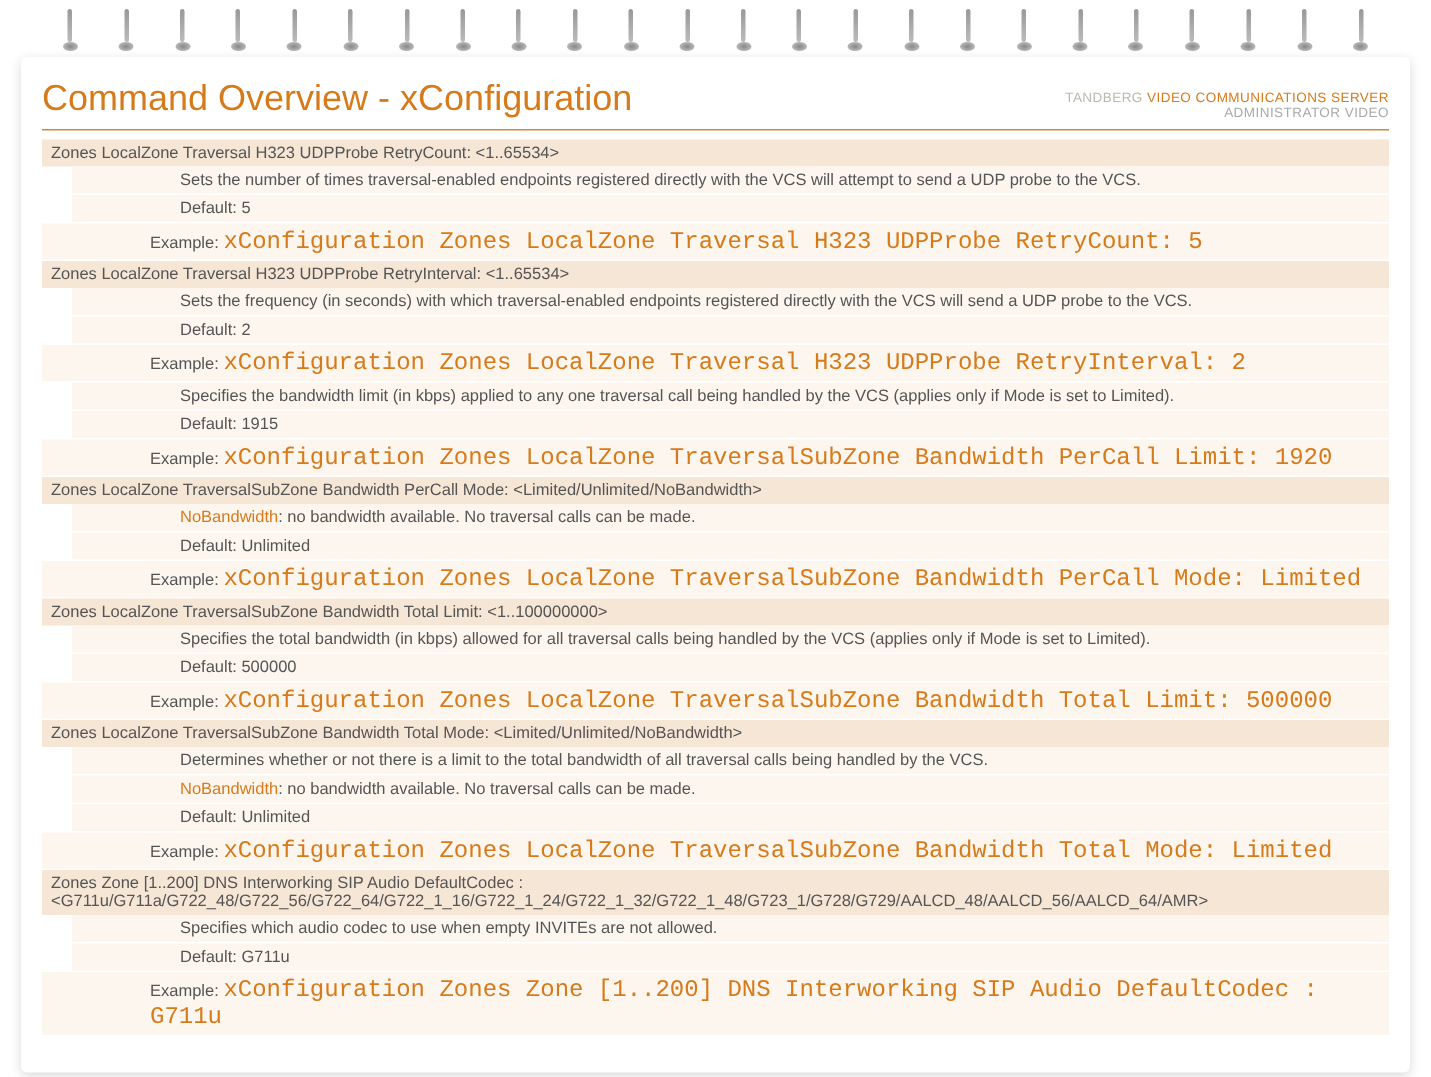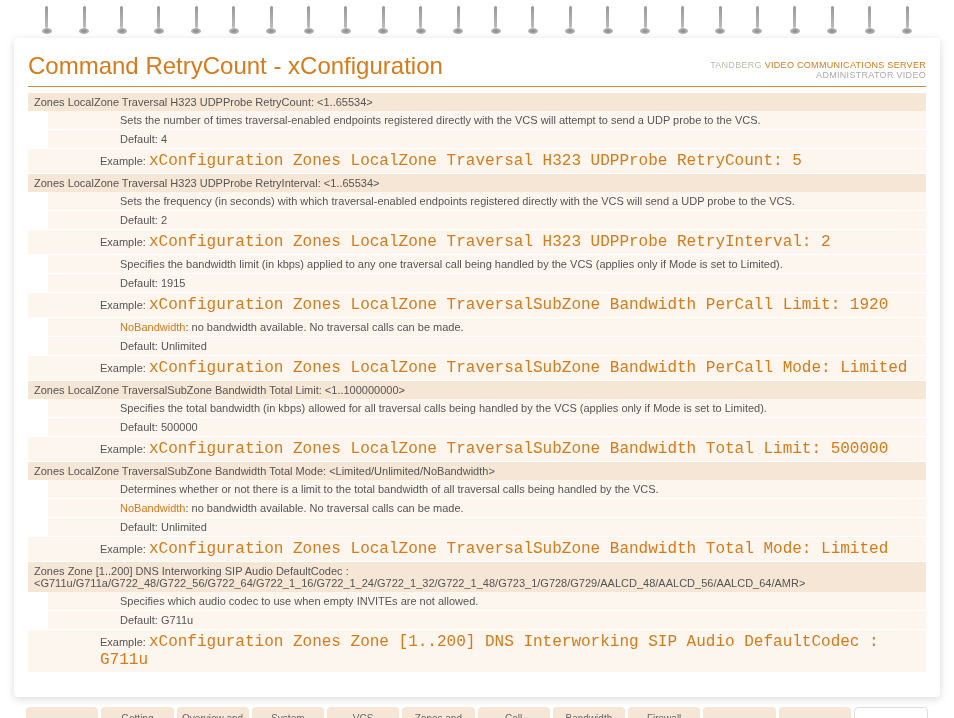--- a/index.html
+++ b/index.html
@@ -50,39 +50,40 @@
       <div class="ring"></div>
       <div class="ring"></div>
       <div class="ring"></div>
       <div class="ring"></div>
       <div class="ring"></div>
       <div class="ring"></div>
       <div class="ring"></div>
     </div>
   <div class="notebook">
     <div class="head">
-      <h1 class="title">Command RetryCount - xConfiguration</h1>
+      <h1 class="title">Command Overview - xConfiguration</h1>
       <div class="brandhead">
         <span>TANDBERG</span>
         <span class="prod">VIDEO COMMUNICATIONS SERVER</span><br>
         <span class="sub">ADMINISTRATOR VIDEO</span>
       </div>
     </div>
     <div id="content">
         <div class="row-hdr">Zones LocalZone Traversal H323 UDPProbe RetryCount: &lt;1..65534&gt;</div>
         <div class="row-body">Sets the number of times traversal-enabled endpoints registered directly with the VCS will attempt to send a UDP probe to the VCS.</div>
-        <div class="row-body">Default: 4</div>
+        <div class="row-body">Default: 5</div>
         <div class="row-ex"><span class="exlbl">Example</span><span class="excmd">xConfiguration Zones LocalZone Traversal H323 UDPProbe RetryCount: 5</span></div>
         <div class="row-hdr">Zones LocalZone Traversal H323 UDPProbe RetryInterval: &lt;1..65534&gt;</div>
         <div class="row-body">Sets the frequency (in seconds) with which traversal-enabled endpoints registered directly with the VCS will send a UDP probe to the VCS.</div>
         <div class="row-body">Default: 2</div>
         <div class="row-ex"><span class="exlbl">Example</span><span class="excmd">xConfiguration Zones LocalZone Traversal H323 UDPProbe RetryInterval: 2</span></div>
         <div class="row-body">Specifies the bandwidth limit (in kbps) applied to any one traversal call being handled by the VCS (applies only if Mode is set to Limited).</div>
         <div class="row-body">Default: 1915</div>
         <div class="row-ex"><span class="exlbl">Example</span><span class="excmd">xConfiguration Zones LocalZone TraversalSubZone Bandwidth PerCall Limit: 1920</span></div>
+        <div class="row-hdr">Zones LocalZone TraversalSubZone Bandwidth PerCall Mode: &lt;Limited/Unlimited/NoBandwidth&gt;</div>
         <div class="row-body"><span class="nobw">NoBandwidth</span><span>: no bandwidth available. No traversal calls can be made.</span></div>
         <div class="row-body">Default: Unlimited</div>
         <div class="row-ex"><span class="exlbl">Example</span><span class="excmd">xConfiguration Zones LocalZone TraversalSubZone Bandwidth PerCall Mode: Limited</span></div>
         <div class="row-hdr">Zones LocalZone TraversalSubZone Bandwidth Total Limit: &lt;1..100000000&gt;</div>
         <div class="row-body">Specifies the total bandwidth (in kbps) allowed for all traversal calls being handled by the VCS (applies only if Mode is set to Limited).</div>
         <div class="row-body">Default: 500000</div>
         <div class="row-ex"><span class="exlbl">Example</span><span class="excmd">xConfiguration Zones LocalZone TraversalSubZone Bandwidth Total Limit: 500000</span></div>
         <div class="row-hdr">Zones LocalZone TraversalSubZone Bandwidth Total Mode: &lt;Limited/Unlimited/NoBandwidth&gt;</div>
         <div class="row-body">Determines whether or not there is a limit to the total bandwidth of all traversal calls being handled by the VCS.</div>
         <div class="row-body"><span class="nobw">NoBandwidth</span><span>: no bandwidth available. No traversal calls can be made.</span></div>

